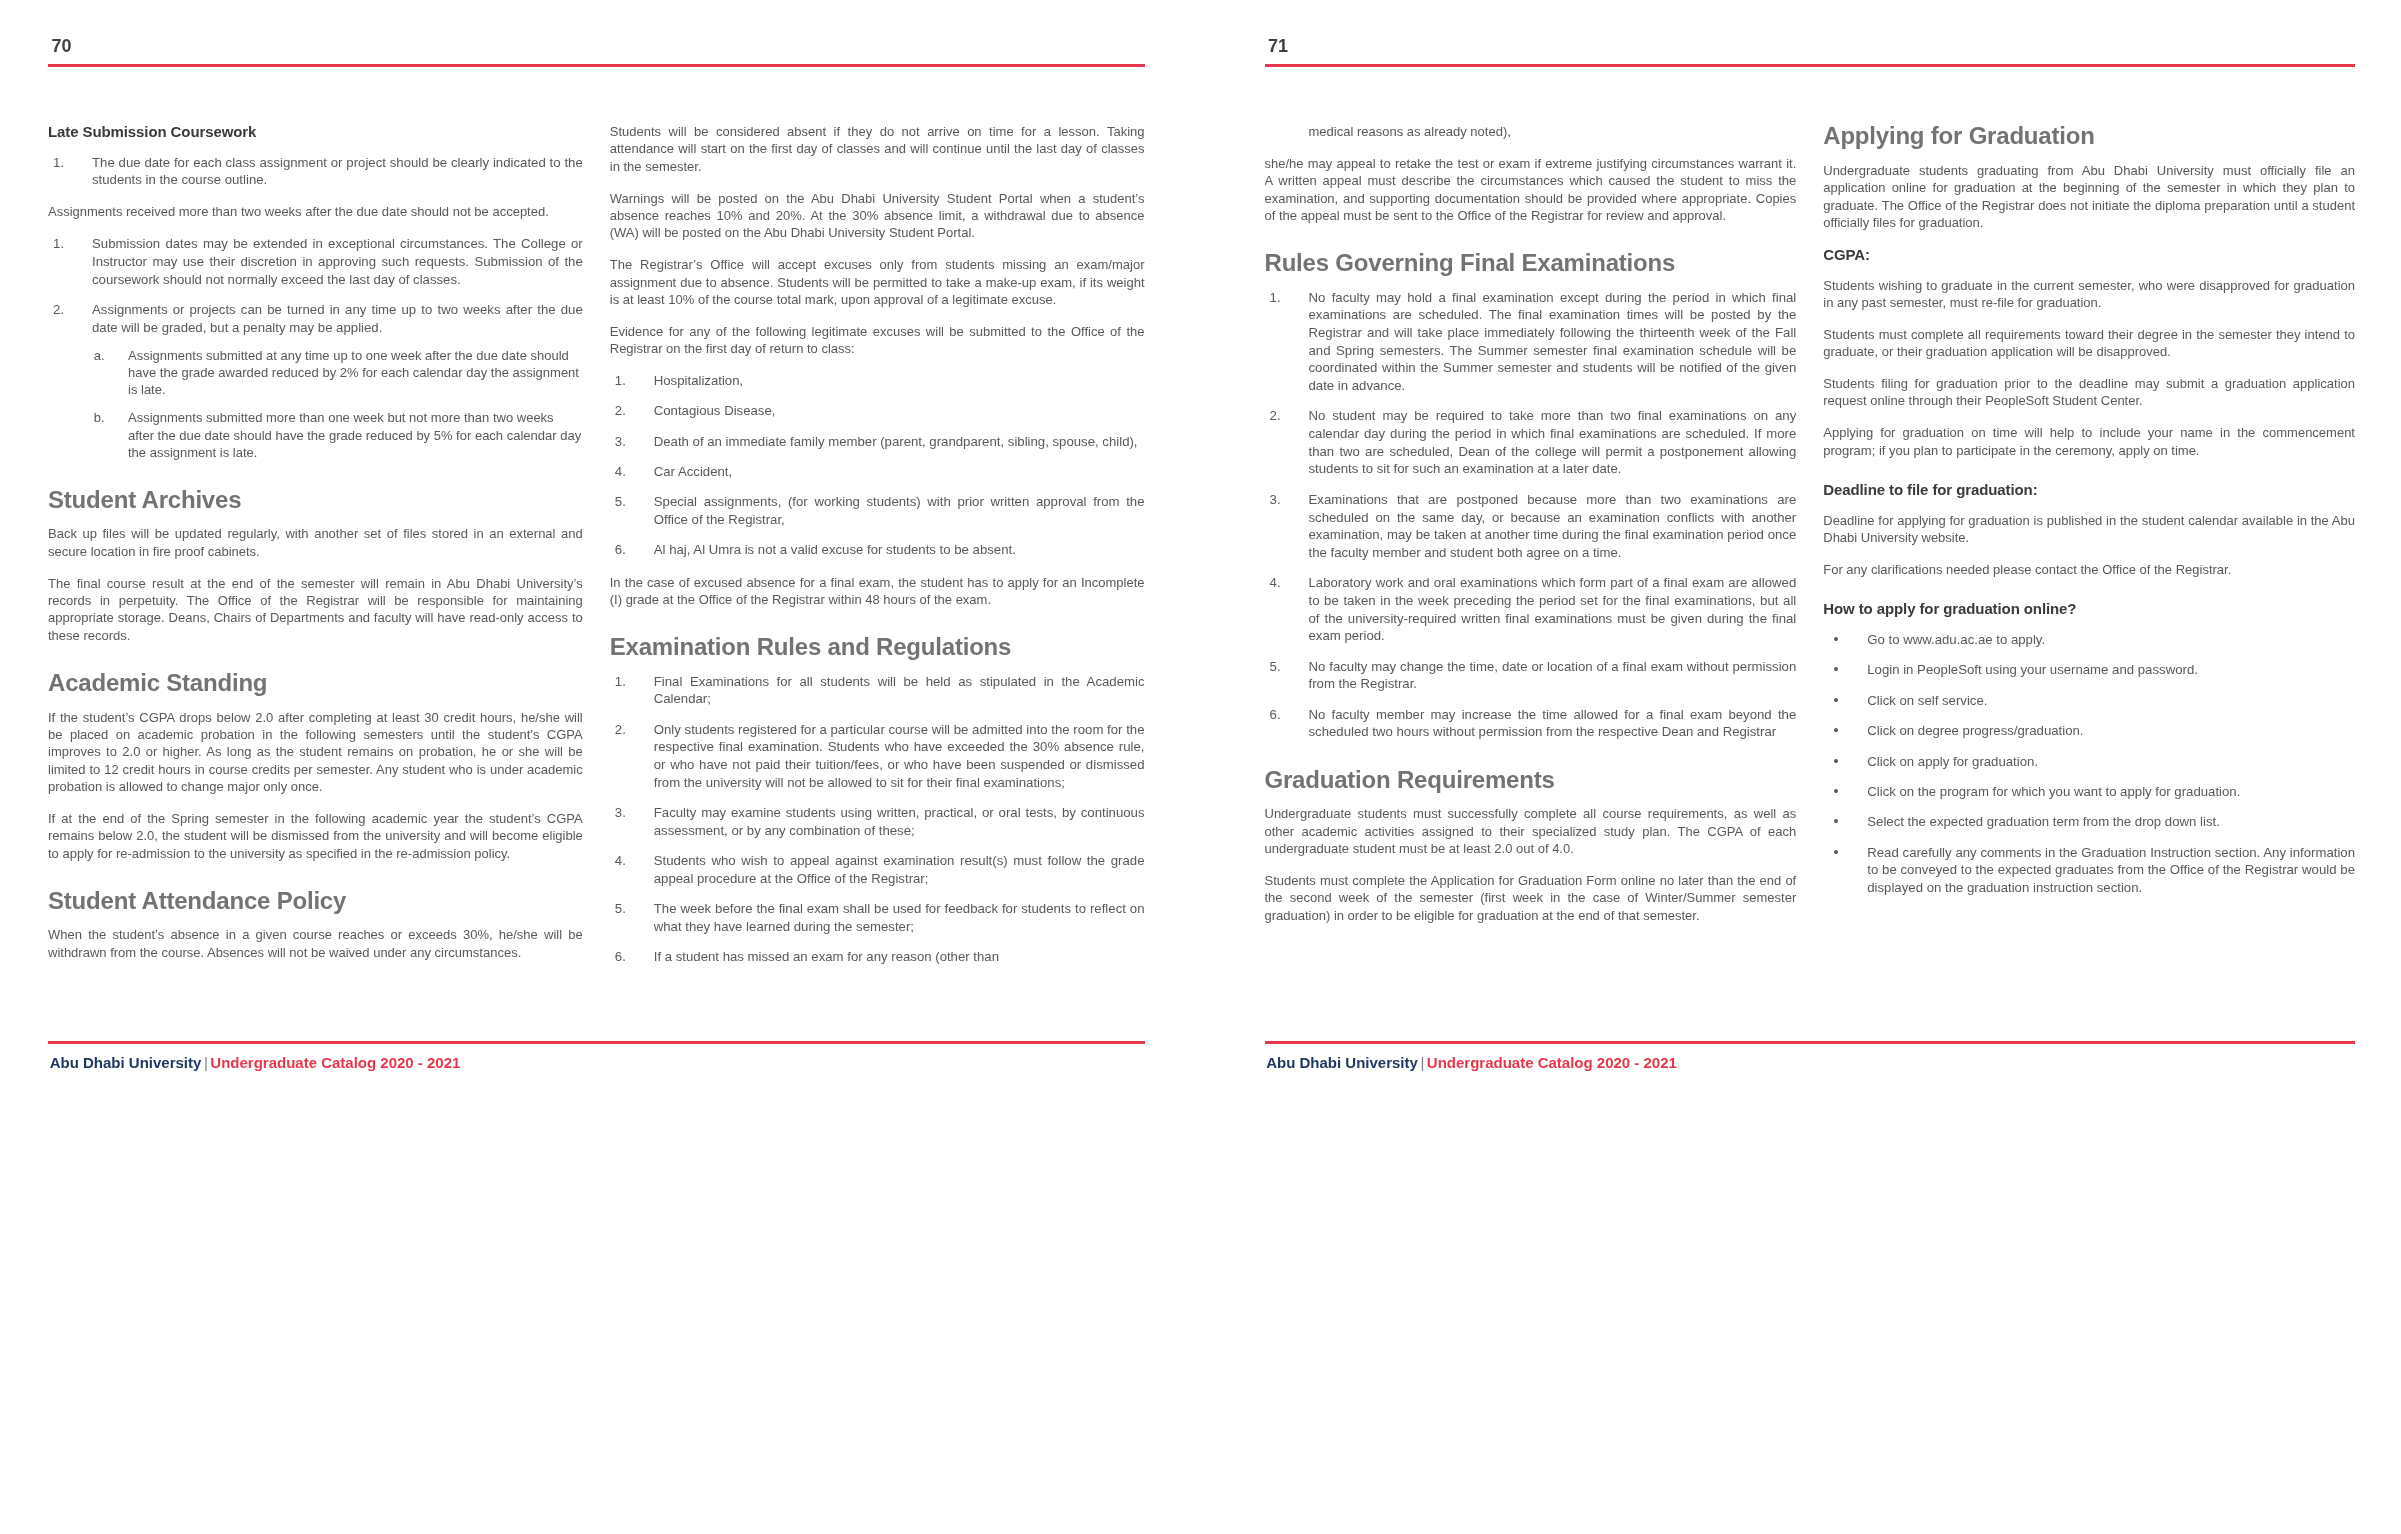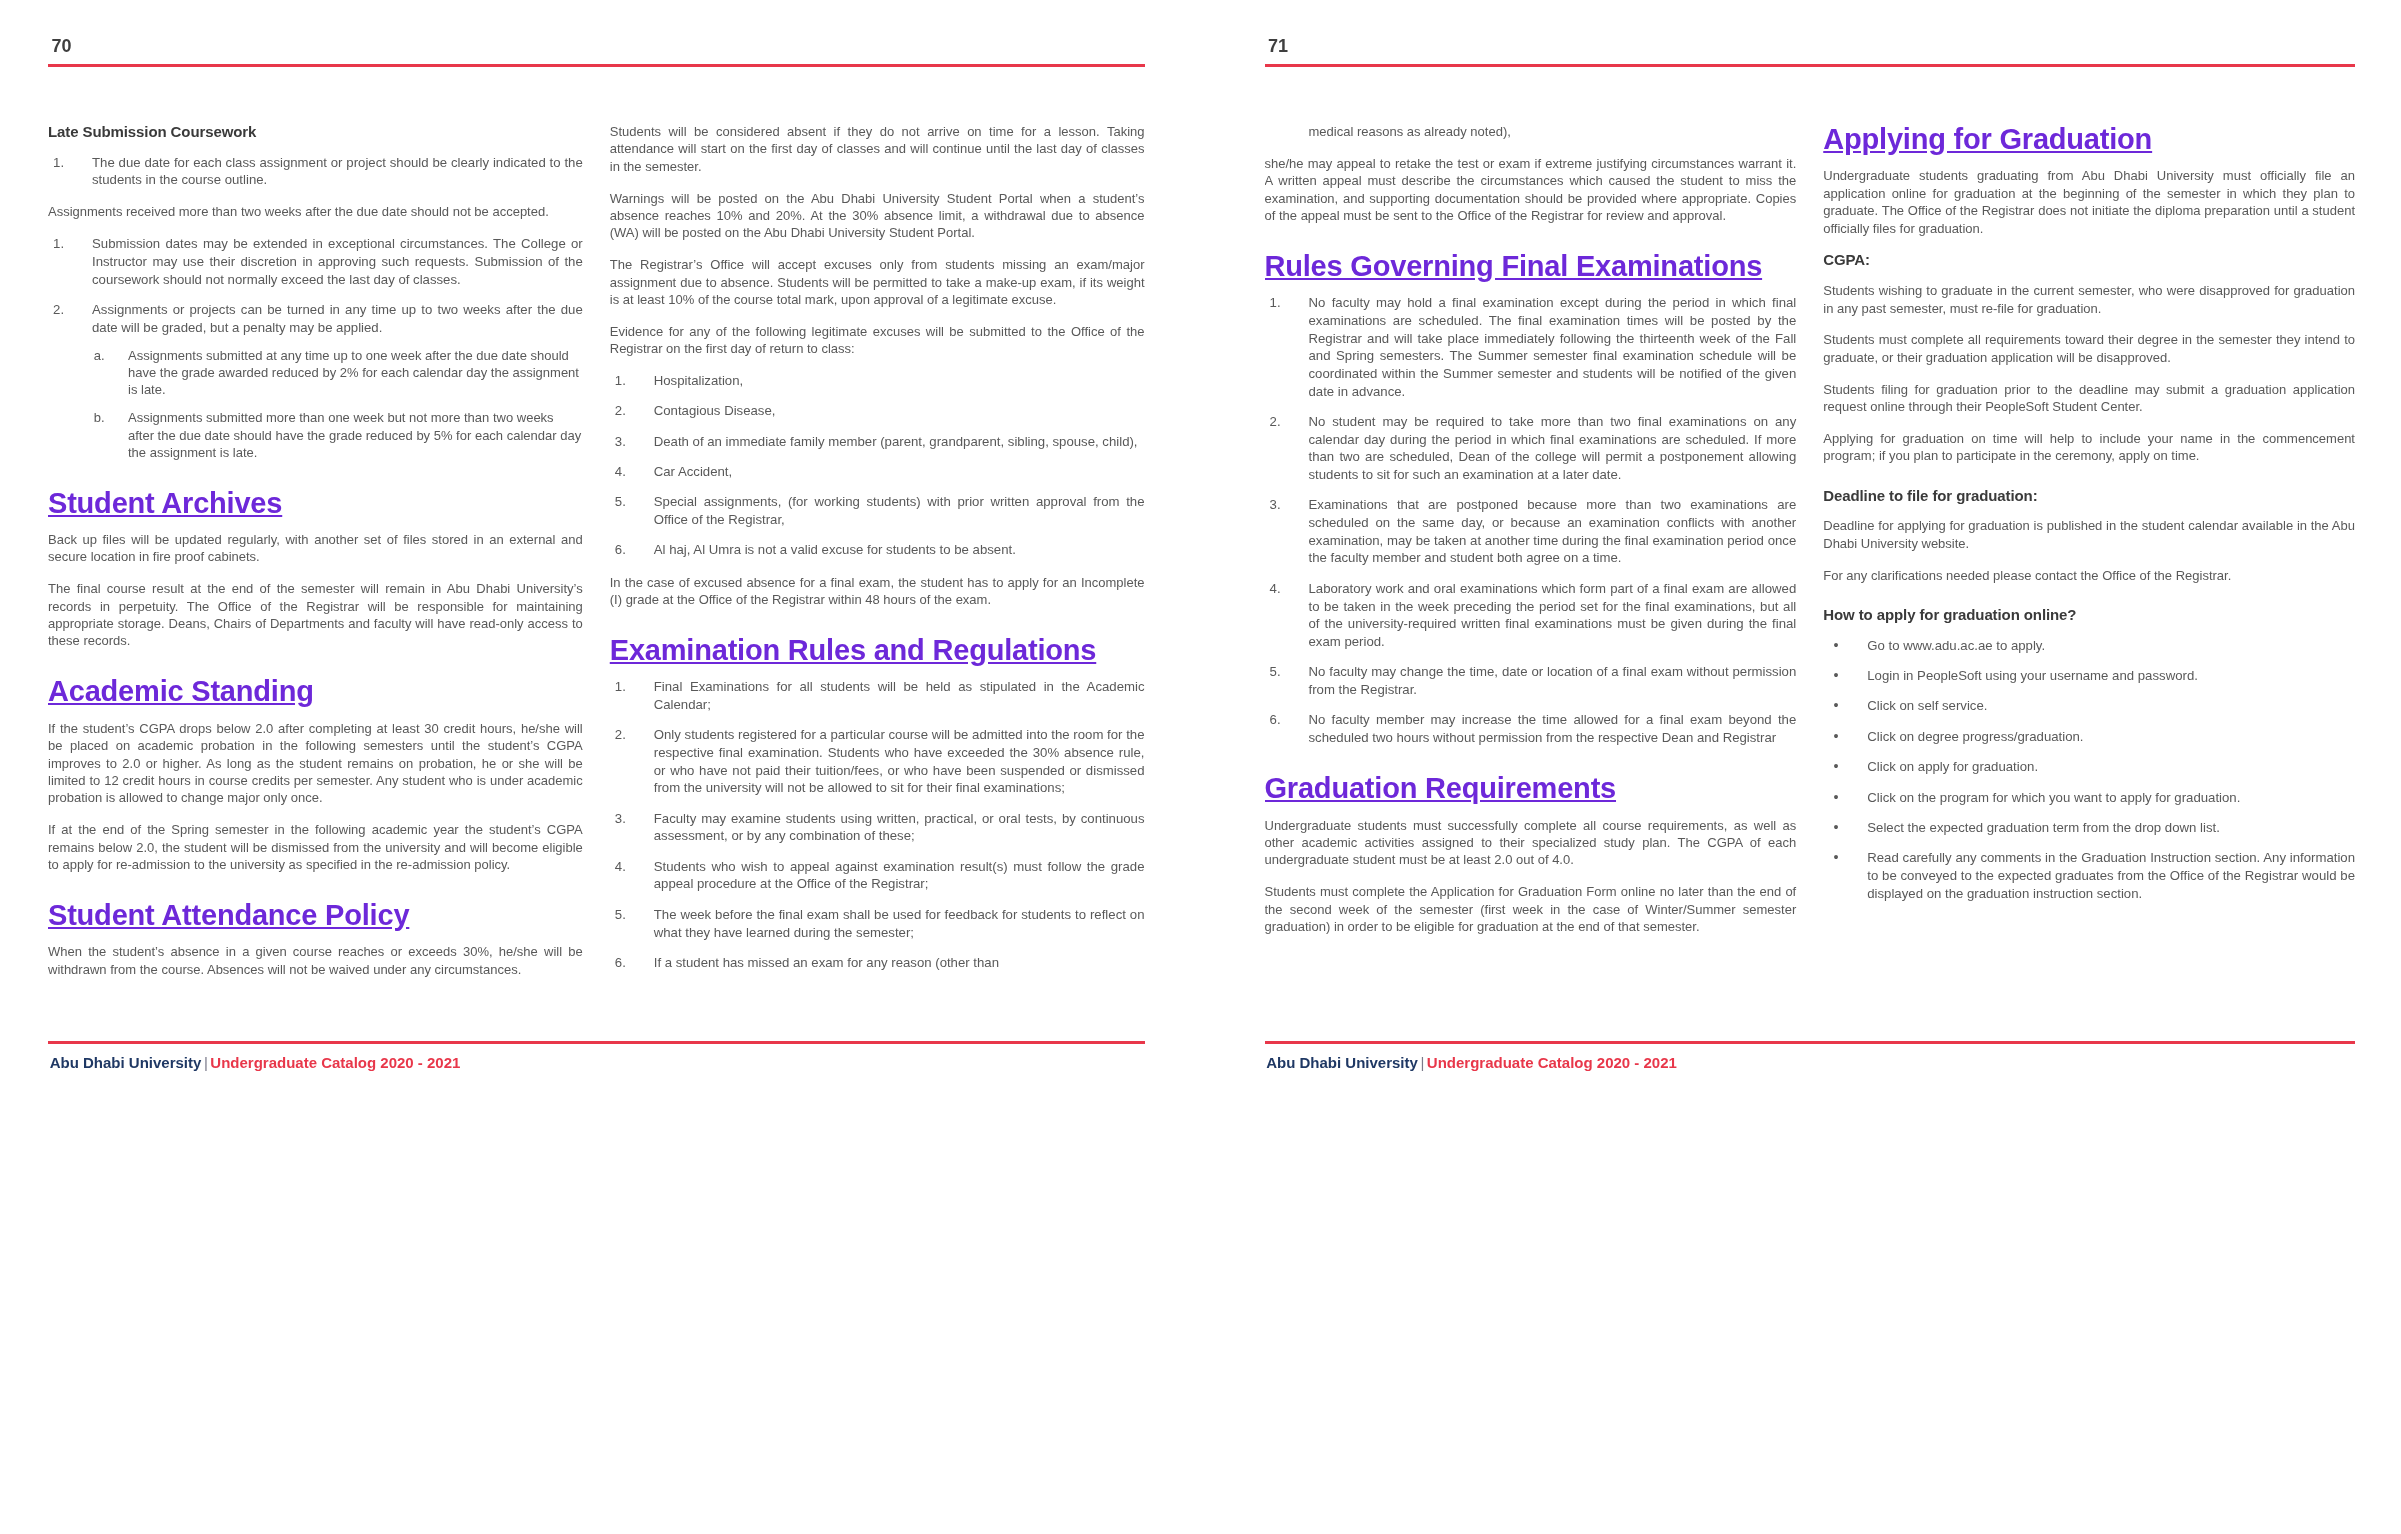--- a/index.html
+++ b/index.html
@@ -67,27 +67,26 @@
     overflow: hidden;
     margin-top: 20px;
   }
   .col {
     width: 50%;
     box-sizing: border-box;
   }
 
   
   h2.sec {
-    font-size: 29px;
+    font-size: 24px;
     font-weight: 700;
-    color: #6d28d9;
+    color: #737373;
     margin: 25.4px 0 12px 0;
     line-height: 1.12;
     letter-spacing: -0.2px;
-    text-decoration: underline;
   }
   h2.sec.first { margin-top: 0; }
 
   h3.sub {
     font-size: 15px;
     font-weight: 700;
     color: #3a3a3a;
     margin: 0 0 12px 0;
     line-height: 1.25;
     letter-spacing: -0.1px;

